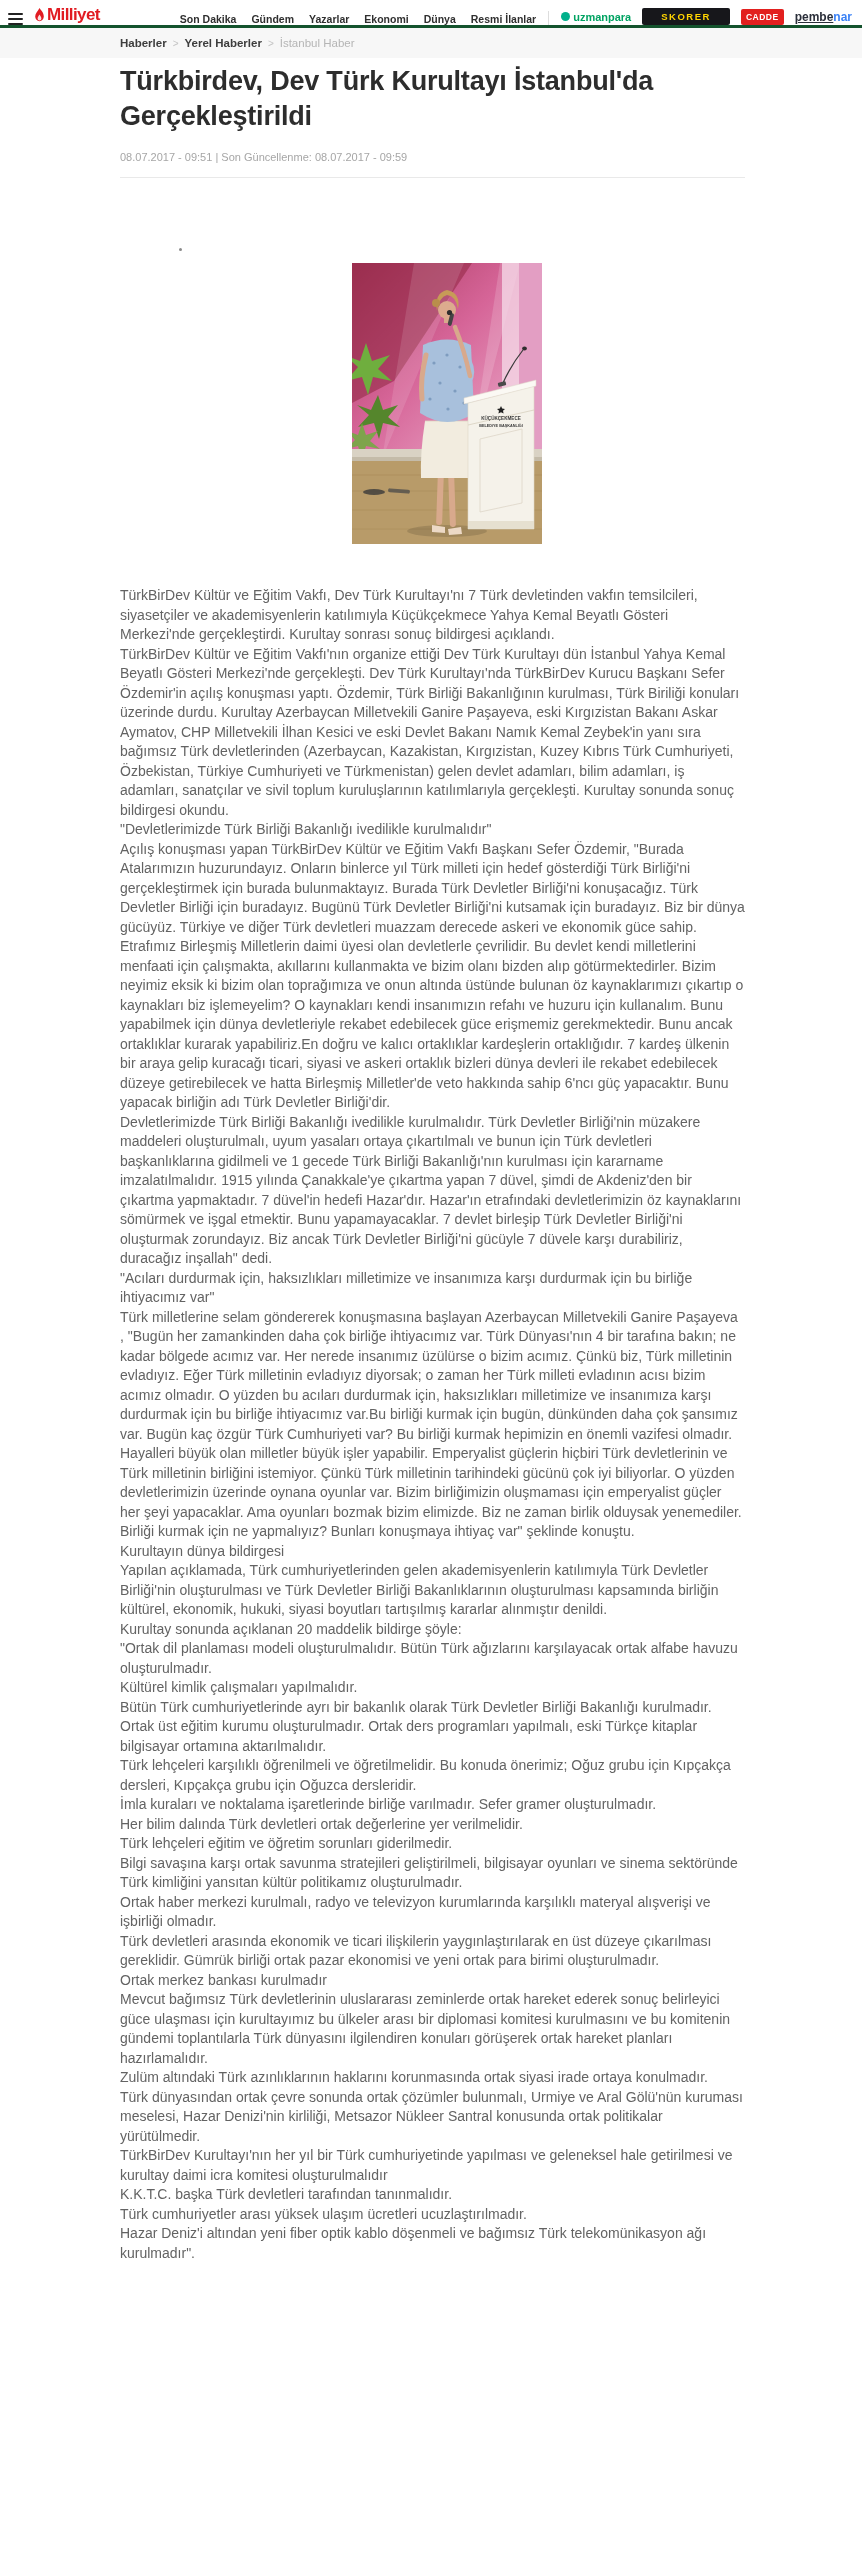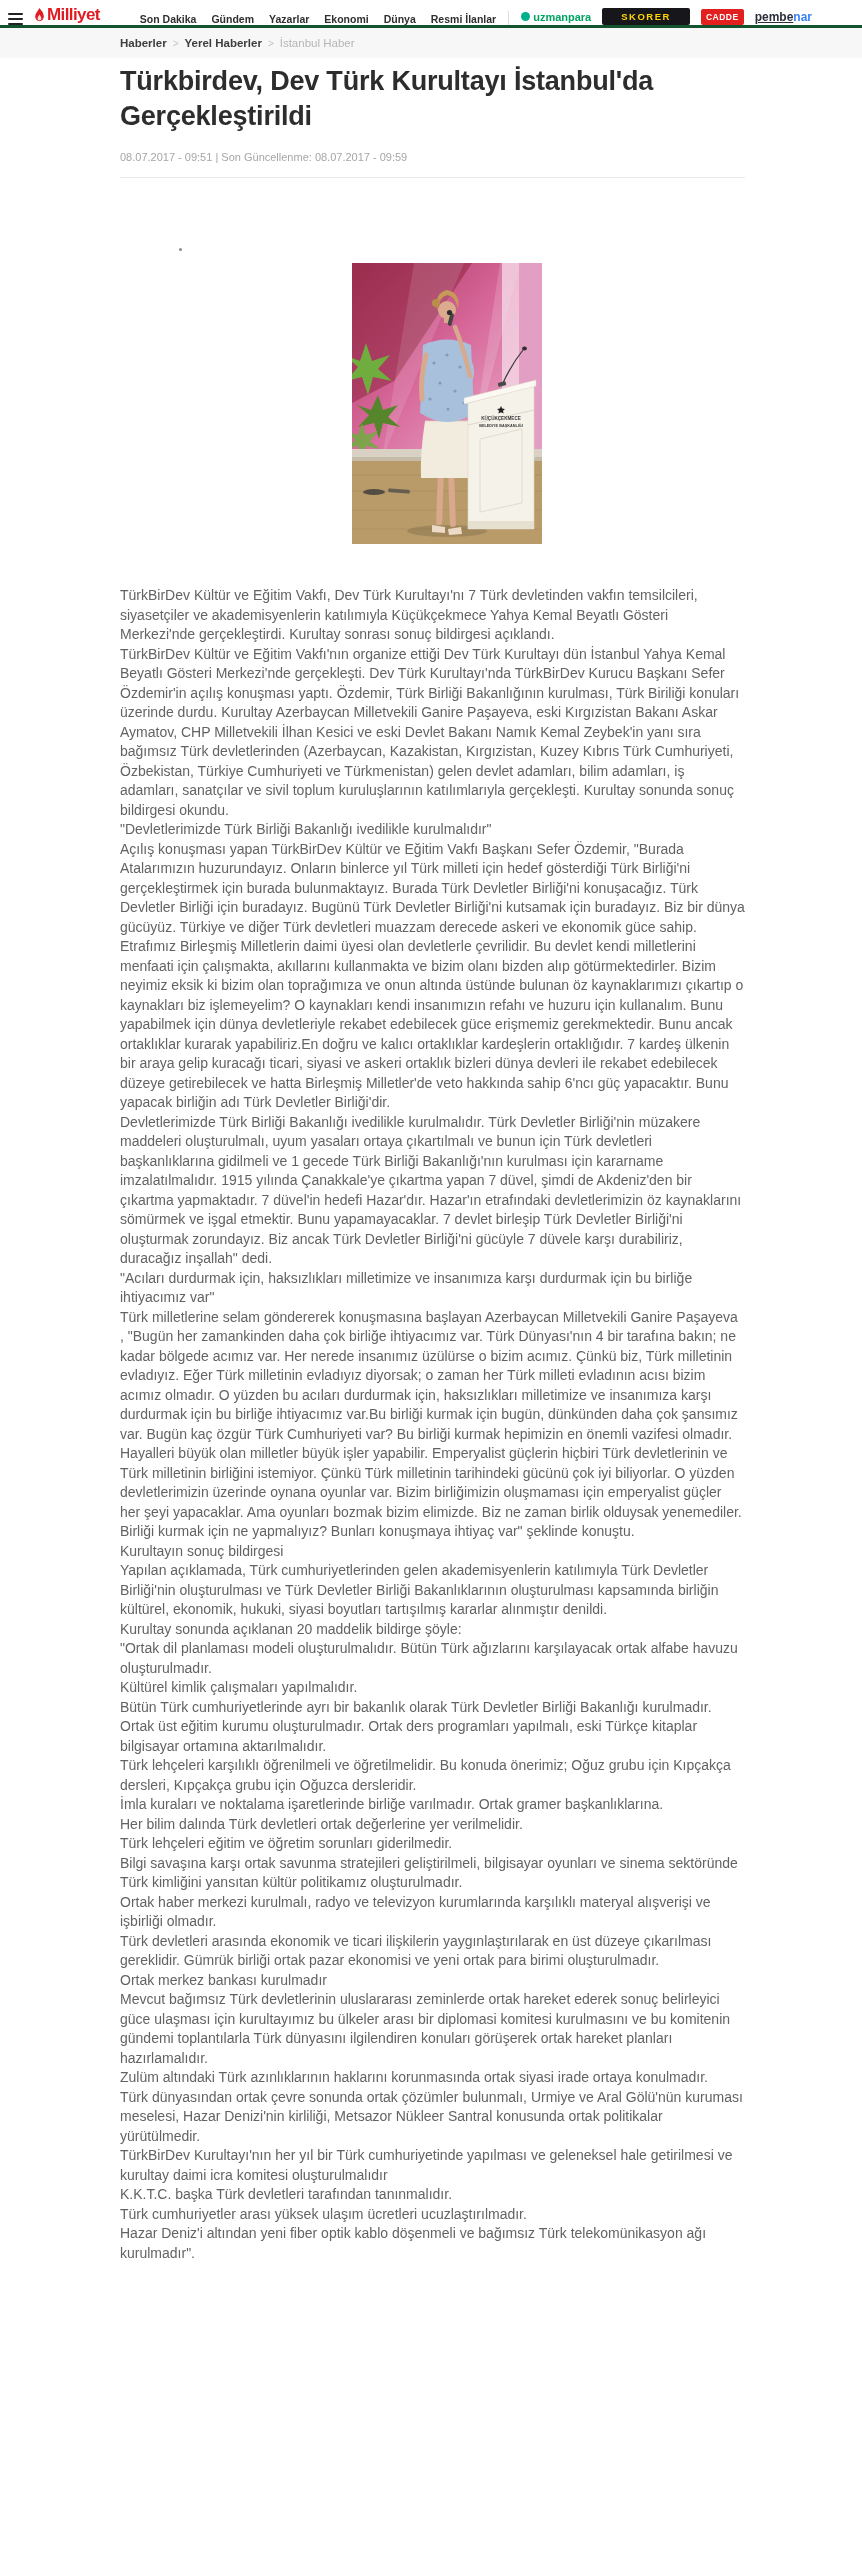--- a/index.html
+++ b/index.html
@@ -14,21 +14,21 @@
     border-bottom:3px solid #14532d;padding:0 10px 0 8px;box-sizing:border-box;
     position:relative;z-index:2;
   }
   .hamburger{width:15px;display:flex;flex-direction:column;gap:3px;cursor:pointer;margin-right:11px;}
   .hamburger span{display:block;height:2px;background:#222;border-radius:1px;}
   .logo{display:flex;align-items:center;gap:2px;text-decoration:none;}
   .logo-text{color:#e11b22;font-weight:bold;font-size:17px;letter-spacing:-0.6px;}
   .h-nav{margin-left:auto;display:flex;gap:15px;align-items:center;}
   .nav-link{font-size:10.5px;font-weight:bold;color:#2f2f2f;text-decoration:none;white-space:nowrap;cursor:pointer;}
   .h-divider{width:1px;height:14px;background:#ddd;margin:0 12px;}
-  .h-brands{display:flex;align-items:center;gap:11px;margin-right:40px;}
+  .h-brands{display:flex;align-items:center;gap:11px;}
   .brand{text-decoration:none;display:flex;align-items:center;cursor:pointer;}
   .uzman{color:#00a362;font-weight:bold;font-size:11px;gap:3px;}
   .uz-icon{width:9px;height:9px;border-radius:50%;background:#00b08b;display:inline-block;}
   .skorer{background:#17171b;color:#ffd400;font-weight:bold;font-size:9.5px;letter-spacing:1.5px;padding:3px 19px;border-radius:2px;}
   .cadde{background:#e2201f;color:#fff;font-weight:bold;font-size:8.5px;letter-spacing:.5px;padding:3px 5px;border-radius:2px;}
   .pembenar .pn1{color:#2b2f3a;font-weight:bold;font-size:12px;text-decoration:underline;}
   .pembenar .pn2{color:#3b82f6;font-weight:bold;font-size:12px;}
   
   .crumb-band{background:#f7f7f7;height:30px;display:flex;align-items:center;}
   .crumbs{margin-left:120px;display:flex;align-items:center;gap:6px;font-size:11.5px;}
@@ -187,29 +187,29 @@
   </figure>
 
   <div class="body-text" id="paras">
       <p>TürkBirDev Kültür ve Eğitim Vakfı, Dev Türk Kurultayı'nı 7 Türk devletinden vakfın temsilcileri, siyasetçiler ve akademisyenlerin katılımıyla Küçükçekmece Yahya Kemal Beyatlı Gösteri Merkezi'nde gerçekleştirdi. Kurultay sonrası sonuç bildirgesi açıklandı.</p>
       <p>TürkBirDev Kültür ve Eğitim Vakfı'nın organize ettiği Dev Türk Kurultayı dün İstanbul Yahya Kemal Beyatlı Gösteri Merkezi'nde gerçekleşti. Dev Türk Kurultayı'nda TürkBirDev Kurucu Başkanı Sefer Özdemir'in açılış konuşması yaptı. Özdemir, Türk Birliği Bakanlığının kurulması, Türk Biriliği konuları üzerinde durdu. Kurultay Azerbaycan Milletvekili Ganire Paşayeva, eski Kırgızistan Bakanı Askar Aymatov, CHP Milletvekili İlhan Kesici ve eski Devlet Bakanı Namık Kemal Zeybek'in yanı sıra bağımsız Türk devletlerinden (Azerbaycan, Kazakistan, Kırgızistan, Kuzey Kıbrıs Türk Cumhuriyeti, Özbekistan, Türkiye Cumhuriyeti ve Türkmenistan) gelen devlet adamları, bilim adamları, iş adamları, sanatçılar ve sivil toplum kuruluşlarının katılımlarıyla gerçekleşti. Kurultay sonunda sonuç bildirgesi okundu.</p>
       <p>"Devletlerimizde Türk Birliği Bakanlığı ivedilikle kurulmalıdır"</p>
       <p>Açılış konuşması yapan TürkBirDev Kültür ve Eğitim Vakfı Başkanı Sefer Özdemir, "Burada Atalarımızın huzurundayız. Onların binlerce yıl Türk milleti için hedef gösterdiği Türk Birliği'ni gerçekleştirmek için burada bulunmaktayız. Burada Türk Devletler Birliği'ni konuşacağız. Türk Devletler Birliği için buradayız. Bugünü Türk Devletler Birliği'ni kutsamak için buradayız. Biz bir dünya gücüyüz. Türkiye ve diğer Türk devletleri muazzam derecede askeri ve ekonomik güce sahip. Etrafımız Birleşmiş Milletlerin daimi üyesi olan devletlerle çevrilidir. Bu devlet kendi milletlerini menfaati için çalışmakta, akıllarını kullanmakta ve bizim olanı bizden alıp götürmektedirler. Bizim neyimiz eksik ki bizim olan toprağımıza ve onun altında üstünde bulunan öz kaynaklarımızı çıkartıp o kaynakları biz işlemeyelim? O kaynakları kendi insanımızın refahı ve huzuru için kullanalım. Bunu yapabilmek için dünya devletleriyle rekabet edebilecek güce erişmemiz gerekmektedir. Bunu ancak ortaklıklar kurarak yapabiliriz.En doğru ve kalıcı ortaklıklar kardeşlerin ortaklığıdır. 7 kardeş ülkenin bir araya gelip kuracağı ticari, siyasi ve askeri ortaklık bizleri dünya devleri ile rekabet edebilecek düzeye getirebilecek ve hatta Birleşmiş Milletler'de veto hakkında sahip 6'ncı güç yapacaktır. Bunu yapacak birliğin adı Türk Devletler Birliği'dir.</p>
       <p>Devletlerimizde Türk Birliği Bakanlığı ivedilikle kurulmalıdır. Türk Devletler Birliği'nin müzakere maddeleri oluşturulmalı, uyum yasaları ortaya çıkartılmalı ve bunun için Türk devletleri başkanlıklarına gidilmeli ve 1 gecede Türk Birliği Bakanlığı'nın kurulması için kararname imzalatılmalıdır. 1915 yılında Çanakkale'ye çıkartma yapan 7 düvel, şimdi de Akdeniz'den bir çıkartma yapmaktadır. 7 düvel'in hedefi Hazar'dır. Hazar'ın etrafındaki devletlerimizin öz kaynaklarını sömürmek ve işgal etmektir. Bunu yapamayacaklar. 7 devlet birleşip Türk Devletler Birliği'ni oluşturmak zorundayız. Biz ancak Türk Devletler Birliği'ni gücüyle 7 düvele karşı durabiliriz, duracağız inşallah" dedi.</p>
       <p>"Acıları durdurmak için, haksızlıkları milletimize ve insanımıza karşı durdurmak için bu birliğe ihtiyacımız var"</p>
       <p>Türk milletlerine selam göndererek konuşmasına başlayan Azerbaycan Milletvekili Ganire Paşayeva , "Bugün her zamankinden daha çok birliğe ihtiyacımız var. Türk Dünyası'nın 4 bir tarafına bakın; ne kadar bölgede acımız var. Her nerede insanımız üzülürse o bizim acımız. Çünkü biz, Türk milletinin evladıyız. Eğer Türk milletinin evladıyız diyorsak; o zaman her Türk milleti evladının acısı bizim acımız olmadır. O yüzden bu acıları durdurmak için, haksızlıkları milletimize ve insanımıza karşı durdurmak için bu birliğe ihtiyacımız var.Bu birliği kurmak için bugün, dünkünden daha çok şansımız var. Bugün kaç özgür Türk Cumhuriyeti var? Bu birliği kurmak hepimizin en önemli vazifesi olmadır. Hayalleri büyük olan milletler büyük işler yapabilir. Emperyalist güçlerin hiçbiri Türk devletlerinin ve Türk milletinin birliğini istemiyor. Çünkü Türk milletinin tarihindeki gücünü çok iyi biliyorlar. O yüzden devletlerimizin üzerinde oynana oyunlar var. Bizim birliğimizin oluşmaması için emperyalist güçler her şeyi yapacaklar. Ama oyunları bozmak bizim elimizde. Biz ne zaman birlik olduysak yenemediler. Birliği kurmak için ne yapmalıyız? Bunları konuşmaya ihtiyaç var" şeklinde konuştu.</p>
-      <p>Kurultayın sonuç bildirgesi</p>
+      <p>Kurultayın dünya bildirgesi</p>
       <p>Yapılan açıklamada, Türk cumhuriyetlerinden gelen akademisyenlerin katılımıyla Türk Devletler Birliği'nin oluşturulması ve Türk Devletler Birliği Bakanlıklarının oluşturulması kapsamında birliğin kültürel, ekonomik, hukuki, siyasi boyutları tartışılmış kararlar alınmıştır denildi.</p>
       <p>Kurultay sonunda açıklanan 20 maddelik bildirge şöyle:</p>
       <p>"Ortak dil planlaması modeli oluşturulmalıdır. Bütün Türk ağızlarını karşılayacak ortak alfabe havuzu oluşturulmadır.</p>
       <p>Kültürel kimlik çalışmaları yapılmalıdır.</p>
       <p>Bütün Türk cumhuriyetlerinde ayrı bir bakanlık olarak Türk Devletler Birliği Bakanlığı kurulmadır.</p>
       <p>Ortak üst eğitim kurumu oluşturulmadır. Ortak ders programları yapılmalı, eski Türkçe kitaplar bilgisayar ortamına aktarılmalıdır.</p>
       <p>Türk lehçeleri karşılıklı öğrenilmeli ve öğretilmelidir. Bu konuda önerimiz; Oğuz grubu için Kıpçakça dersleri, Kıpçakça grubu için Oğuzca dersleridir.</p>
-      <p>İmla kuraları ve noktalama işaretlerinde birliğe varılmadır. Ortak gramer başkanlıklarına.</p>
+      <p>İmla kuraları ve noktalama işaretlerinde birliğe varılmadır. Sefer gramer oluşturulmadır.</p>
       <p>Her bilim dalında Türk devletleri ortak değerlerine yer verilmelidir.</p>
       <p>Türk lehçeleri eğitim ve öğretim sorunları giderilmedir.</p>
       <p>Bilgi savaşına karşı ortak savunma stratejileri geliştirilmeli, bilgisayar oyunları ve sinema sektöründe Türk kimliğini yansıtan kültür politikamız oluşturulmadır.</p>
       <p>Ortak haber merkezi kurulmalı, radyo ve televizyon kurumlarında karşılıklı materyal alışverişi ve işbirliği olmadır.</p>
       <p>Türk devletleri arasında ekonomik ve ticari ilişkilerin yaygınlaştırılarak en üst düzeye çıkarılması gereklidir. Gümrük birliği ortak pazar ekonomisi ve yeni ortak para birimi oluşturulmadır.</p>
       <p>Ortak merkez bankası kurulmadır</p>
       <p>Mevcut bağımsız Türk devletlerinin uluslararası zeminlerde ortak hareket ederek sonuç belirleyici güce ulaşması için kurultayımız bu ülkeler arası bir diplomasi komitesi kurulmasını ve bu komitenin gündemi toplantılarla Türk dünyasını ilgilendiren konuları görüşerek ortak hareket planları hazırlamalıdır.</p>
       <p>Zulüm altındaki Türk azınlıklarının haklarını korunmasında ortak siyasi irade ortaya konulmadır.</p>
       <p>Türk dünyasından ortak çevre sonunda ortak çözümler bulunmalı, Urmiye ve Aral Gölü'nün kuruması meselesi, Hazar Denizi'nin kirliliği, Metsazor Nükleer Santral konusunda ortak politikalar yürütülmedir.</p>
       <p>TürkBirDev Kurultayı'nın her yıl bir Türk cumhuriyetinde yapılması ve geleneksel hale getirilmesi ve kurultay daimi icra komitesi oluşturulmalıdır</p>

